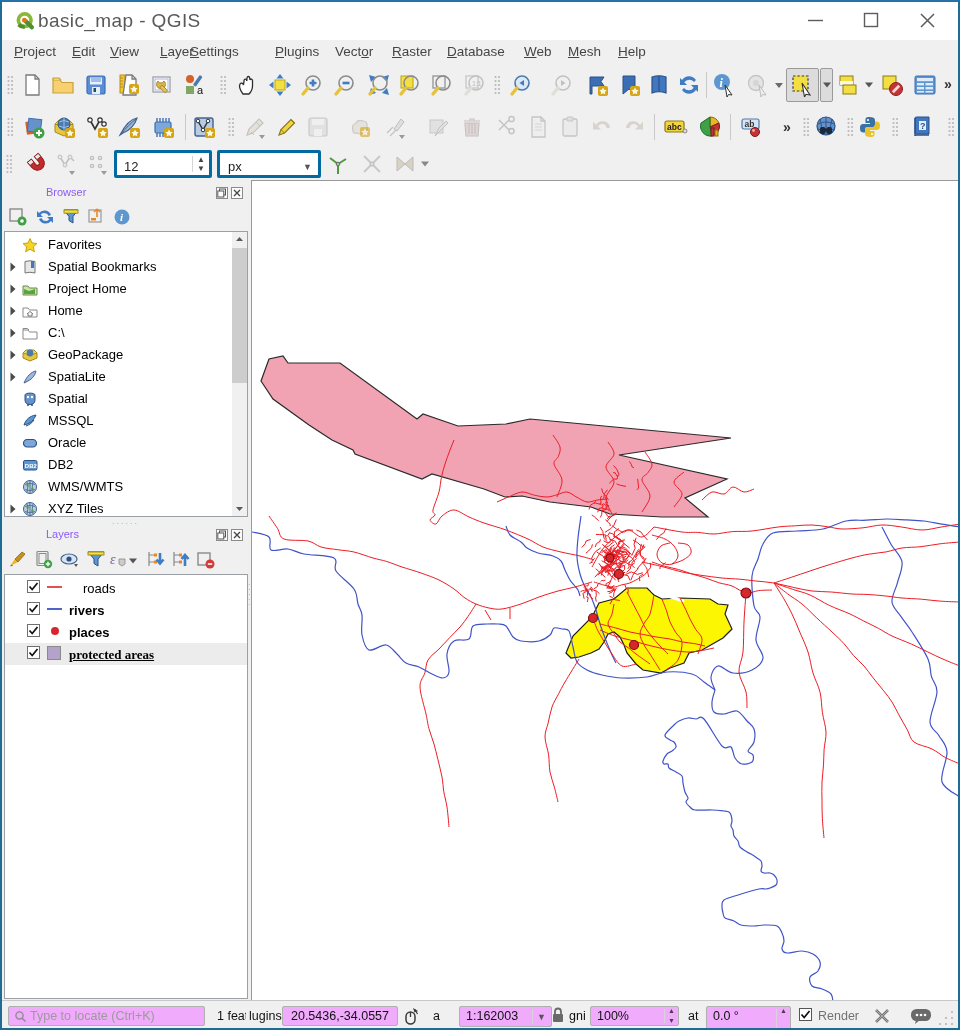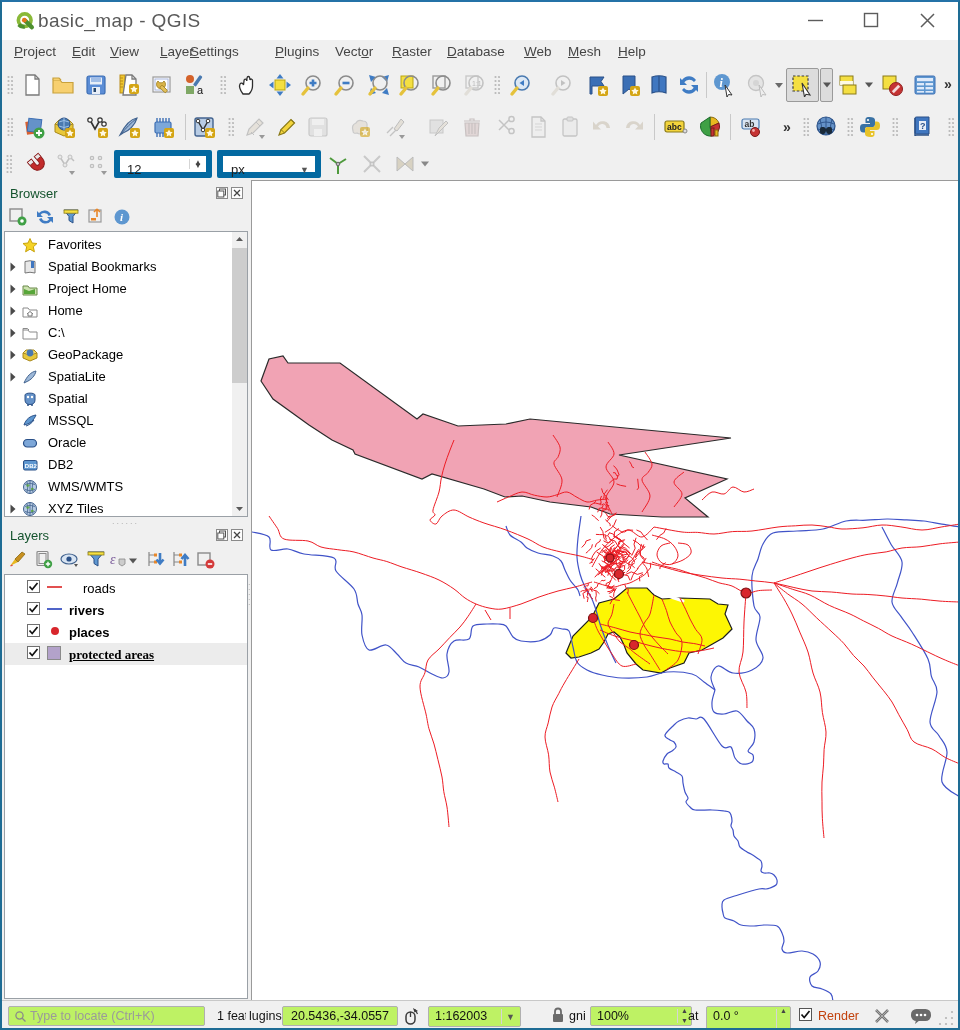--- a/index.html
+++ b/index.html
@@ -13,35 +13,35 @@
 
 #menubar { position:absolute; left:0; top:38px; width:956px; height:24px; background:#f0f0f0;
            font-size:13.5px; color:#454545; }
 #menubar span.mi { position:absolute; top:4px; }
 #menubar u { text-decoration:underline; }
 
 #toolbars { position:absolute; left:0; top:62px; width:956px; height:116px; background:#f0f0f0; }
 .tbsep { position:absolute; width:1px; background:#c9c9c9; }
 .ico { position:absolute; }
 
-.spinbox { position:absolute; background:#fff; border:6px solid #0369a1; border-radius:2px;
+.spinbox { position:absolute; background:#fff; border:3px solid #0369a1; border-radius:2px;
            font-size:13px; color:#222; }
 
 #dock { position:absolute; left:0; top:178px; width:249px; height:820px; background:#f0f0f0; }
-.ptitle { position:absolute; font-size:13px; color:#14532d; }
+.ptitle { position:absolute; font-size:11px; color:#8b5cf6;margin-left:36px; }
 .pbtn { position:absolute; width:12px; height:12px; border:1px solid #8a8a8a; background:#fdfdfd; }
 .tree { position:absolute; background:#fff; border:1px solid #9aa0a6; }
 .trow { position:absolute; left:0; font-size:13px; color:#000; white-space:nowrap; }
 
 #canvasborder { position:absolute; left:249px; top:178px; width:709px; height:820px;
                 border-left:1px solid #9a9a9a; border-top:1px solid #9a9a9a; background:#fff; }
 
 #statusbar { position:absolute; left:0; top:998px; width:956px; height:28px; background:#f0f0f0;
              border-top:1px solid #c8c8c8; font-size:12.5px; color:#111; }
-.sbox { position:absolute; background:#bef264; border:1px solid #b0b0b0; border-radius:2px; }
+.sbox { position:absolute; background:#f0abfc; border:1px solid #b0b0b0; border-radius:2px; }
 </style>
 </head>
 <body>
 <div id="titlebar"></div>
 <svg class="abs" style="left:14px;top:9px" width="19" height="20" viewBox="0 0 24 24">
   <circle cx="11" cy="11" r="8" fill="none" stroke="#8ab938" stroke-width="4.6"></circle>
   <path d="M12 12 L20 20" stroke="#4e8f2f" stroke-width="5.5" stroke-linecap="round"></path>
   <circle cx="10.5" cy="11" r="3" fill="#e2761b"></circle>
   <path d="M3.5 16.5 a8 8 0 0 0 7.5 2.5" stroke="#4e8f2f" stroke-width="5" fill="none"></path>
 </svg>
@@ -1041,48 +1041,48 @@
 <div class="abs" style="left:215px;top:1007px;width:29px;overflow:hidden;white-space:nowrap;font-size:12.5px;color:#111">1 feat</div>
 <div class="abs" style="left:247px;top:1007px;font-size:12.5px;color:#111">lugins</div>
 <div class="sbox" style="left:280px;top:1004px;width:116px;height:20px;text-align:center;font-size:12.5px;color:#111;line-height:19px">20.5436,-34.0557</div>
 <svg class="abs" style="left:400px;top:1004px" width="18" height="20" viewBox="0 0 18 20">
     <rect x="4" y="6" width="9" height="12" rx="4.5" fill="none" stroke="#3a3a3a" stroke-width="1.5"></rect>
     <line x1="8.5" y1="6" x2="8.5" y2="11" stroke="#3a3a3a" stroke-width="1.3"></line>
     <path d="M11 2 L16 5 L12.5 6.5 Z" fill="#3a3a3a"></path>
     <line x1="13" y1="3.5" x2="15.5" y2="8" stroke="#3a3a3a" stroke-width="1.2"></line>
   </svg>
 <div class="abs" style="left:431px;top:1007px;font-size:12.5px;color:#111">a</div>
-<div class="sbox" style="left:426px;top:1004px;width:93px;height:21px">
+<div class="sbox" style="left:457px;top:1004px;width:93px;height:21px">
     <span style="position:absolute;left:6px;top:2px;font-size:12.5px;color:#111">1:162003</span>
     <span style="position:absolute;right:5px;top:5px;font-size:9px;color:#555">▼</span>
     <div style="position:absolute;right:18px;top:2px;bottom:2px;width:1px;background:#d5d5d5"></div>
   </div>
 <svg class="abs" style="left:549px;top:1005px" width="14" height="17" viewBox="0 0 14 17">
     <rect x="2" y="7" width="10" height="8" rx="1" fill="#6a6a6a"></rect>
     <path d="M4 7 L4 4.5 A3 3 0 0 1 10 4.5 L10 7" fill="none" stroke="#6a6a6a" stroke-width="1.8"></path>
   </svg>
 <div class="abs" style="left:567px;top:1007px;font-size:12.5px;color:#111">gni</div>
-<div class="sbox" style="left:588px;top:1004px;width:102px;height:20px">
+<div class="sbox" style="left:588px;top:1004px;width:89px;height:20px">
     <span style="position:absolute;left:6px;top:2px;font-size:12.5px;color:#111">100%</span>
     <span style="position:absolute;right:3px;top:0px;font-size:7px;color:#444">▲</span>
     <span style="position:absolute;right:3px;bottom:1px;font-size:7px;color:#444">▼</span>
     <div style="position:absolute;right:13px;top:2px;bottom:2px;width:1px;background:#d5d5d5"></div>
   </div>
 <div class="abs" style="left:686px;top:1007px;font-size:12.5px;color:#111">at</div>
 <div class="sbox" style="left:704px;top:1004px;width:85px;height:36px">
     <span style="position:absolute;left:6px;top:2px;font-size:12.5px;color:#111">0.0 °</span>
     <span style="position:absolute;right:3px;top:0px;font-size:7px;color:#444">▲</span>
     <span style="position:absolute;right:3px;bottom:1px;font-size:7px;color:#444">▼</span>
     <div style="position:absolute;right:13px;top:2px;bottom:2px;width:1px;background:#d5d5d5"></div>
   </div>
 <div class="abs" style="left:797px;top:1006px;width:13px;height:13px;background:#fff;border:1px solid #555"></div>
 <svg class="abs" style="left:797px;top:1006px" width="13" height="13" viewBox="0 0 13 13">
     <path d="M2.5 6.5 L5.2 9.5 L10.5 3" fill="none" stroke="#111" stroke-width="1.7"></path>
   </svg>
-<div class="abs" style="left:816px;top:1007px;font-size:12.5px;color:#c2410c">Render</div>
+<div class="abs" style="left:816px;top:1007px;font-size:12.5px;color:#737373">Render</div>
 <svg class="abs" style="left:871px;top:1005px" width="18" height="18" viewBox="0 0 18 18">
     <path d="M3 3 L15 15 M15 3 L3 15" stroke="#777" stroke-width="2.6"></path>
     <path d="M3 3 L15 15 M15 3 L3 15" stroke="#aaa" stroke-width="1"></path>
   </svg>
 <svg class="abs" style="left:908px;top:1006px" width="22" height="17" viewBox="0 0 22 17">
     <rect x="1" y="1" width="20" height="12" rx="5.5" fill="#6a6a6a"></rect>
     <path d="M6 12 L5 16 L10 12 Z" fill="#6a6a6a"></path>
     <circle cx="7" cy="7" r="1.3" fill="#fff"></circle>
     <circle cx="11" cy="7" r="1.3" fill="#fff"></circle>
     <circle cx="15" cy="7" r="1.3" fill="#fff"></circle>

